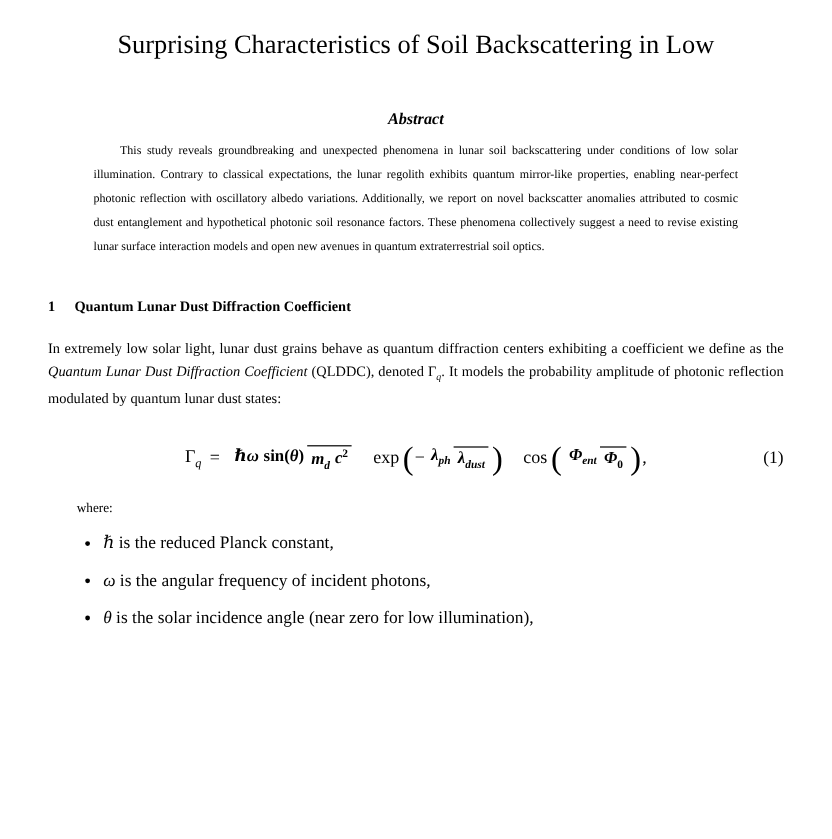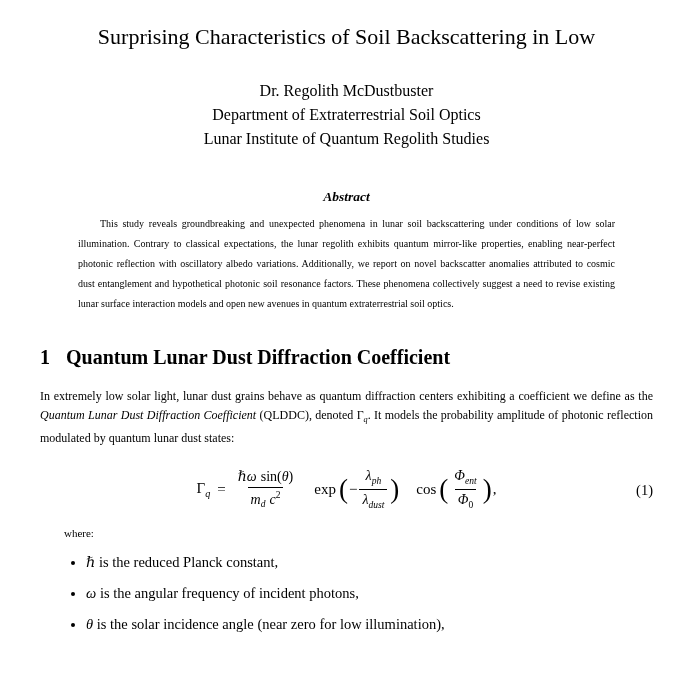--- a/index.html
+++ b/index.html
@@ -45,21 +45,21 @@
   }
   .abstract-text {
     margin: 0;
     font-size: 10px;
     line-height: 20px;
     text-align: justify;
     text-indent: 22px;
   }
   .section-heading {
     margin: 32px 0 0 0;
-    font-size: 20px;
+    font-size: 12px;
     font-weight: bold;
   }
   .section-number { margin-right: 16px; }
   .body-text {
     margin: 18px 0 0 0;
     font-size: 12px;
     line-height: 19px;
     text-align: justify;
   }
   .mi { font-style: italic; }
@@ -75,26 +75,26 @@
   }
   .eq-content {
     display: inline-flex;
     align-items: center;
   }
   .eq-rel { margin: 0 7px; }
   .eq-fn { margin-left: 16px; margin-right: 2px; }
   .tok { white-space: pre; }
   .frac {
     display: inline-flex;
-    flex-direction: column;
     align-items: center;
     text-align: left;
     font-size: 14px;
     margin: 0 2px;
     line-height: 1.15;
+    font-weight: bold;
   }
   .frac .num { padding: 0 3px 2px 3px; white-space: pre; }
   .frac .den { border-top: 1px solid #000; padding: 2px 3px 0 3px; white-space: pre; }
   .sp-l { margin-left: 4px; }
   .bigp {
     font-size: 27px;
     font-weight: 400;
     line-height: 1;
     margin: 0 1px;
   }
@@ -119,25 +119,20 @@
 </style>
 </head>
 <body>
 
 <div class="page">
 
   <div class="title">
     <span class="title-line">Surprising Characteristics of Soil Backscattering in Low</span>
   </div>
 
-  <div class="authors">
-    <div>Dr. Regolith McDustbuster</div>
-    <div>Department of Extraterrestrial Soil Optics</div>
-    <div>Lunar Institute of Quantum Regolith Studies</div>
-  </div>
 
   <div class="abstract">
     <div class="abstract-heading">Abstract</div>
     <p class="abstract-text">This study reveals groundbreaking and unexpected phenomena in lunar soil backscattering under conditions of low solar illumination. Contrary to classical expectations, the lunar regolith exhibits quantum mirror-like properties, enabling near-perfect photonic reflection with oscillatory albedo variations. Additionally, we report on novel backscatter anomalies attributed to cosmic dust entanglement and hypothetical photonic soil resonance factors. These phenomena collectively suggest a need to revise existing lunar surface interaction models and open new avenues in quantum extraterrestrial soil optics.</p>
   </div>
 
   <h2 class="section-heading">
     <span class="section-number">1</span><span>Quantum Lunar Dust Diffraction Coefficient</span>
   </h2>
 

